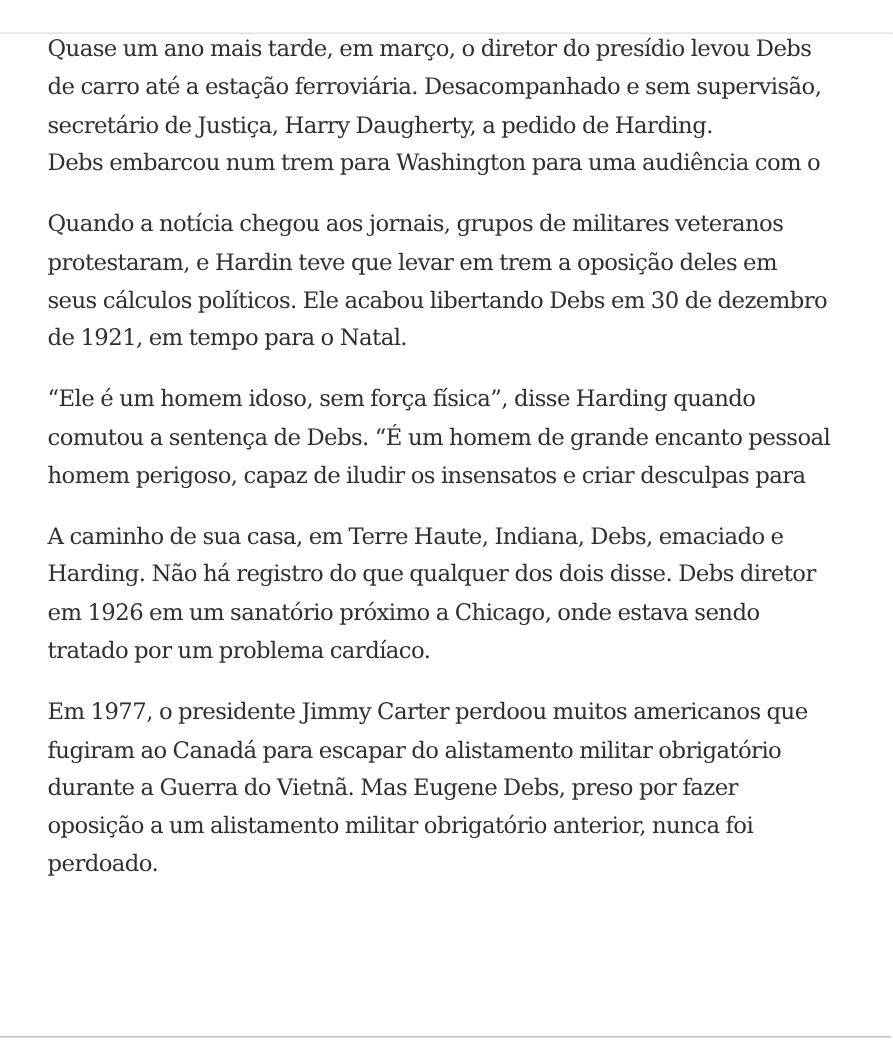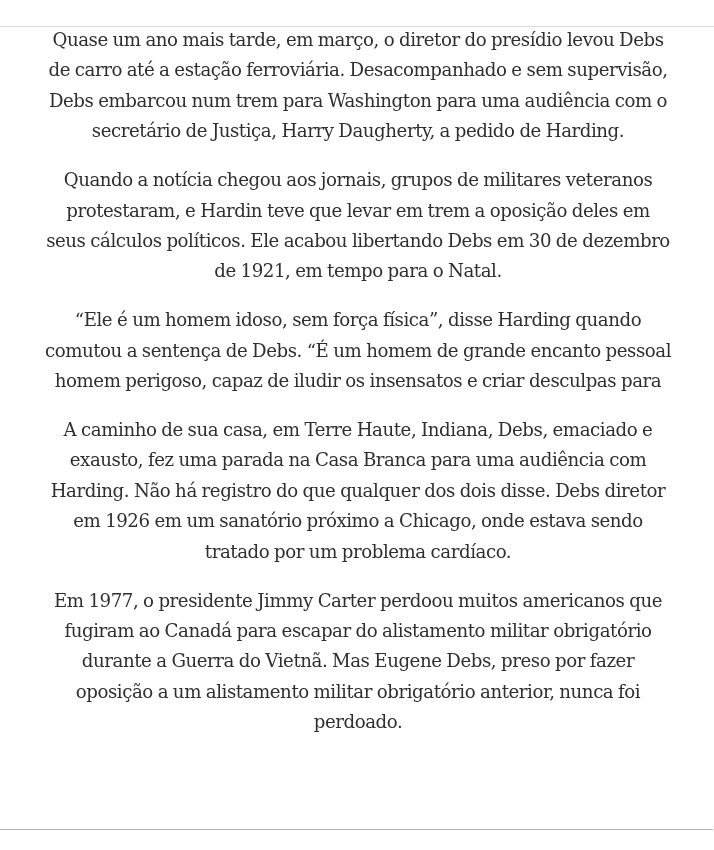--- a/index.html
+++ b/index.html
@@ -37,21 +37,20 @@
     }
     .article-body p {
       margin: 0 0 18.5px 0;
       font-family: "DejaVu Serif", "Liberation Serif", serif;
       font-size: 18.2px;
       line-height: 30.4px;
       color: #2f2f2f;
       letter-spacing: -0.45px;
       word-spacing: -0.5px;
       white-space: nowrap;
-      text-align: center;
     }
     .article-body p span.line {
       display: block;
     }
     .bottom-rule {
       position: absolute;
       left: 0;
       top: 829px;
       width: 713px;
       height: 1px;
@@ -62,40 +61,39 @@
 <body>
 
 <div class="top-rule"></div>
 
 <div class="article-viewport">
   <div class="article-body">
 
     <p>
       <span class="line">Quase um ano mais tarde, em março, o diretor do presídio levou Debs</span>
       <span class="line">de carro até a estação ferroviária. Desacompanhado e sem supervisão,</span>
+      <span class="line">secretário de Justiça, Harry Daugherty, a pedido de Harding.</span>
       <span class="line">Debs embarcou num trem para Washington para uma audiência com o</span>
-      <span class="line">secretário de Justiça, Harry Daugherty, a pedido de Harding.</span>
     </p>
 
     <p>
       <span class="line">Quando a notícia chegou aos jornais, grupos de militares veteranos</span>
       <span class="line">protestaram, e Hardin teve que levar em trem a oposição deles em</span>
       <span class="line">seus cálculos políticos. Ele acabou libertando Debs em 30 de dezembro</span>
       <span class="line">de 1921, em tempo para o Natal.</span>
     </p>
 
     <p>
       <span class="line">“Ele é um homem idoso, sem força física”, disse Harding quando</span>
       <span class="line">comutou a sentença de Debs. “É um homem de grande encanto pessoal</span>
       <span class="line">homem perigoso, capaz de iludir os insensatos e criar desculpas para</span>
     </p>
 
     <p>
       <span class="line">A caminho de sua casa, em Terre Haute, Indiana, Debs, emaciado e</span>
-      <span class="line">exausto, fez uma parada na Casa Branca para uma audiência com</span>
       <span class="line">Harding. Não há registro do que qualquer dos dois disse. Debs diretor</span>
       <span class="line">em 1926 em um sanatório próximo a Chicago, onde estava sendo</span>
       <span class="line">tratado por um problema cardíaco.</span>
     </p>
 
     <p>
       <span class="line">Em 1977, o presidente Jimmy Carter perdoou muitos americanos que</span>
       <span class="line">fugiram ao Canadá para escapar do alistamento militar obrigatório</span>
       <span class="line">durante a Guerra do Vietnã. Mas Eugene Debs, preso por fazer</span>
       <span class="line">oposição a um alistamento militar obrigatório anterior, nunca foi</span>

